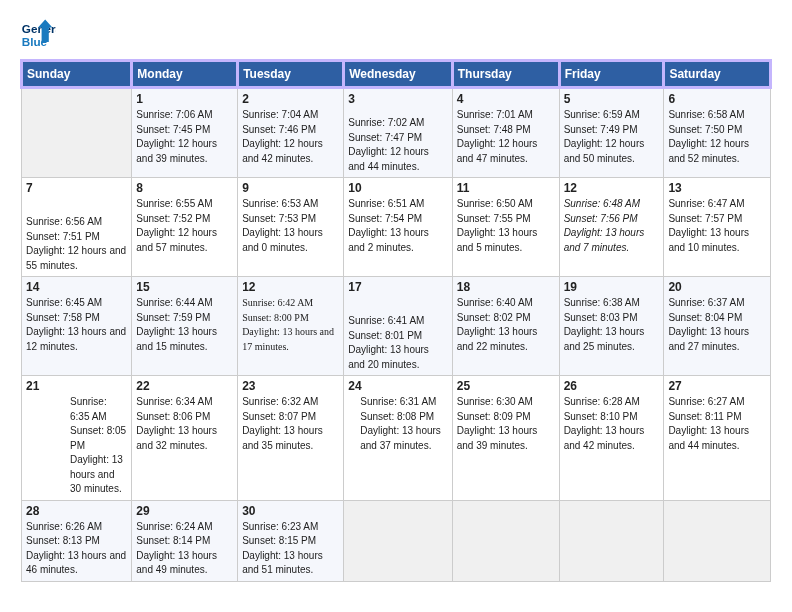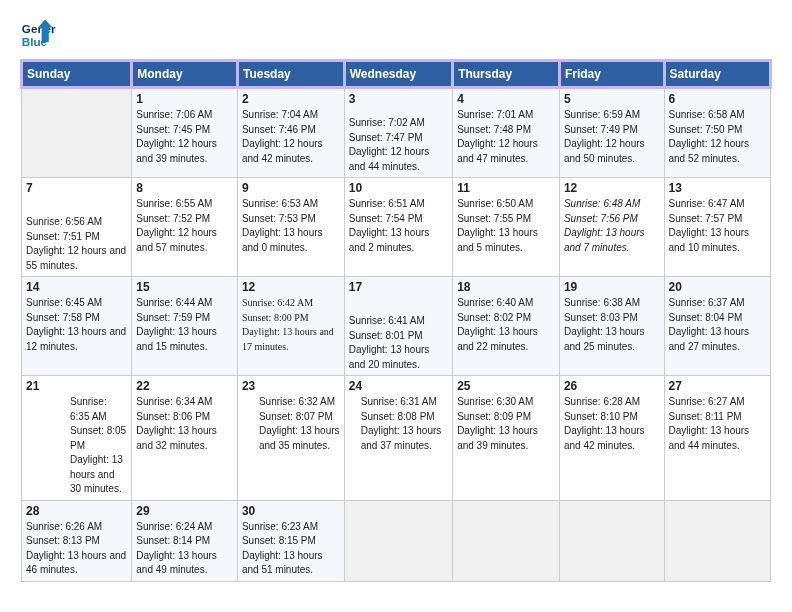--- a/index.html
+++ b/index.html
@@ -252,21 +252,21 @@
 Daylight: 13 hours and 30 minutes.</div>
           </td>
           <td>
             <span class="day-num">22</span>
             <div class="day-info" style="white-space: pre-line;">Sunrise: 6:34 AM
 Sunset: 8:06 PM
 Daylight: 13 hours and 32 minutes.</div>
           </td>
           <td>
             <span class="day-num">23</span>
-            <div class="day-info" style="white-space: pre-line; margin-left: 17px;">Sunrise: 6:32 AM
+            <div class="day-info" style="white-space: pre-line;">Sunrise: 6:32 AM
 Sunset: 8:07 PM
 Daylight: 13 hours and 35 minutes.</div>
           </td>
           <td>
             <span class="day-num">24</span>
             <div class="day-info" style="white-space: pre-line; margin-left: 12px;">Sunrise: 6:31 AM
 Sunset: 8:08 PM
 Daylight: 13 hours and 37 minutes.</div>
           </td>
           <td>

